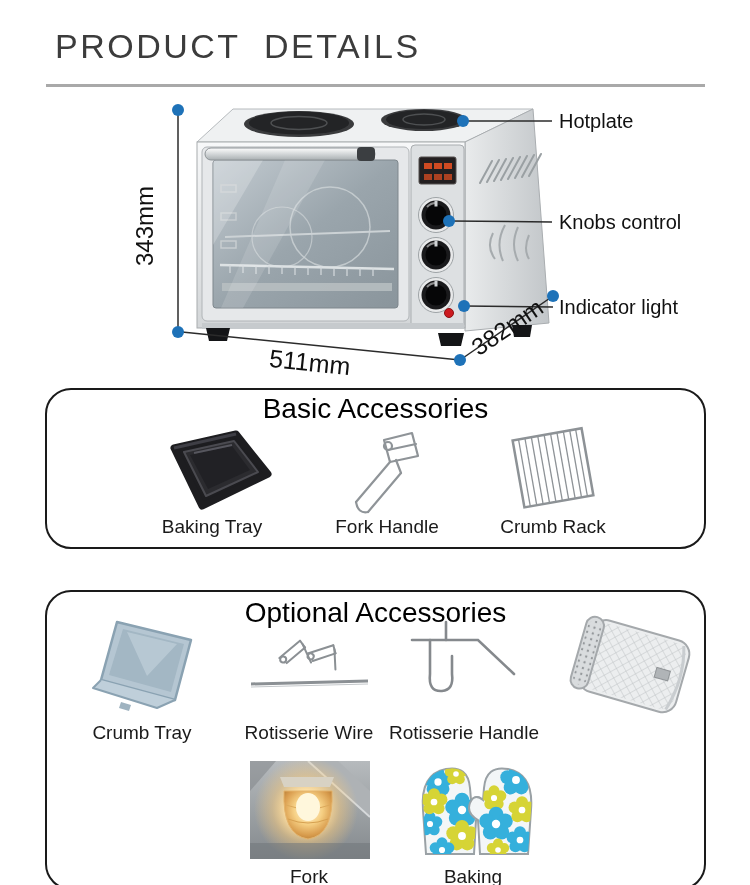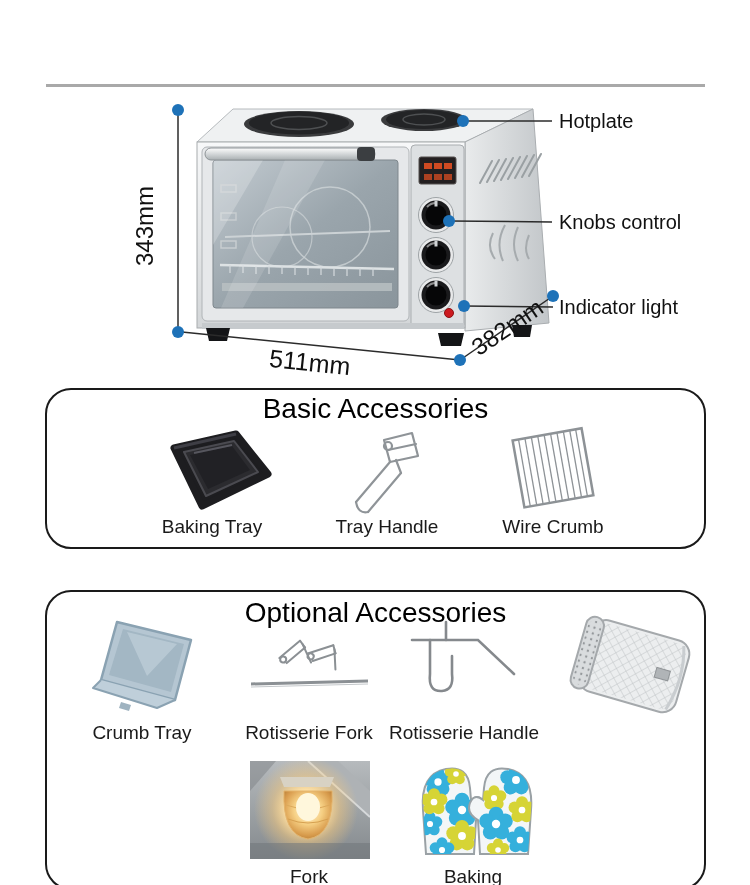--- a/index.html
+++ b/index.html
@@ -16,20 +16,21 @@
   .box-title{position:absolute;left:0;right:0;top:3px;text-align:center;font-size:28px;color:#000000;}
   .acc{position:absolute;}
   .item-label{position:absolute;transform:translateX(-50%);font-size:19px;color:#1a1a1a;white-space:nowrap;}
   svg text{font-family:"Liberation Sans", sans-serif;}
 </style>
 </head>
 <body>
 
 <div class="page">
 
+  <div class="page-title">PRODUCT DETAILS</div>
   <div class="title-divider"></div>
 
   <svg class="product-svg" viewBox="0 0 750 300">
     <defs>
       <linearGradient id="gBody" x1="0" y1="0" x2="0" y2="1">
         <stop offset="0" stop-color="#f7f8f9"></stop>
           <stop offset="1" stop-color="#d3d6d8"></stop>
       </linearGradient>
       <linearGradient id="gSide" x1="0" y1="0" x2="1" y2="0">
         <stop offset="0" stop-color="#e9ebec"></stop>
@@ -202,40 +203,40 @@
       <g stroke="#8f9498" stroke-width="2.2" fill="none" stroke-linecap="round" stroke-linejoin="round">
         <path d="M12,76 L46,36"></path>
           <path d="M24,86 L57,47"></path>
           <path d="M12,76 Q14,88 24,86"></path>
         <path d="M46,36 L40,14 L68,7 L74,30 Z"></path>
           <path d="M44,24 L72,18"></path>
         <circle cx="44" cy="20" r="4"></circle>
           <path d="M57,47 L52,34"></path>
       </g>
     </svg>
-    <div class="item-label" style="left:340px;top:126px">Tray Handle</div>
+    <div class="item-label" style="left:340px;top:126px">Fork Handle</div>
 
     <svg class="acc" style="left:455px;top:30px" width="100" height="95" viewBox="0 0 100 95">
       <g transform="rotate(-10 50 48)" stroke="#8d9296" fill="none">
         <rect x="16" y="14" width="70" height="68" stroke-width="2.5"></rect>
         <g stroke-width="1.3">
           <path d="M22,14 V82"></path>
             <path d="M28.5,14 V82"></path>
             <path d="M35,14 V82"></path>
             <path d="M41.5,14 V82"></path>
           <path d="M48,14 V82"></path>
             <path d="M54.5,14 V82"></path>
             <path d="M61,14 V82"></path>
             <path d="M67.5,14 V82"></path>
           <path d="M74,14 V82"></path>
             <path d="M80,14 V82"></path>
         </g>
       </g>
     </svg>
-    <div class="item-label" style="left:506px;top:126px">Wire Crumb</div>
+    <div class="item-label" style="left:506px;top:126px">Crumb Rack</div>
   </div>
 
   <div class="box optional">
     <div class="box-title" style="top:5px">Optional Accessories</div>
 
     <svg class="acc" style="left:40px;top:24px" width="118" height="102" viewBox="0 0 118 102">
       <path d="M30,6 L104,24 L88,84 L14,64 Z" fill="#b5c6d2" stroke="#8aa2b2" stroke-width="2.5" stroke-linejoin="round"></path>
       <path d="M36,13 L97,28 L84,76 L22,59 Z" fill="#a3b7c4"></path>
       <path d="M40,16 L90,28 L60,60 Z" fill="#c4d3dd" opacity="0.6"></path>
       <path d="M14,64 L6,72 L70,92 L88,84" fill="#bfcfda" stroke="#8aa2b2" stroke-width="2" stroke-linejoin="round"></path>
@@ -256,21 +257,21 @@
         </g>
         <g transform="translate(72,4) rotate(30)">
           <path d="M2,26 L20,6"></path>
             <path d="M10,30 L26,12"></path>
             <path d="M20,6 L26,12"></path>
             <path d="M23,9 L34,26"></path>
           <circle cx="6" cy="27" r="3"></circle>
         </g>
       </g>
     </svg>
-    <div class="item-label" style="left:262px;top:130px">Rotisserie Fork</div>
+    <div class="item-label" style="left:262px;top:130px">Rotisserie Wire</div>
 
     <svg class="acc" style="left:353px;top:24px" width="125" height="92" viewBox="0 0 125 92">
       <g stroke="#85898d" stroke-width="2.6" fill="none" stroke-linecap="round">
         <path d="M46,6 L46,24"></path>
         <path d="M12,24 L78,24 L114,58"></path>
         <path d="M30,24 L30,58 Q28,76 42,75 Q54,74 52,58 L52,40"></path>
       </g>
     </svg>
     <div class="item-label" style="left:417px;top:130px">Rotisserie Handle</div>
 

